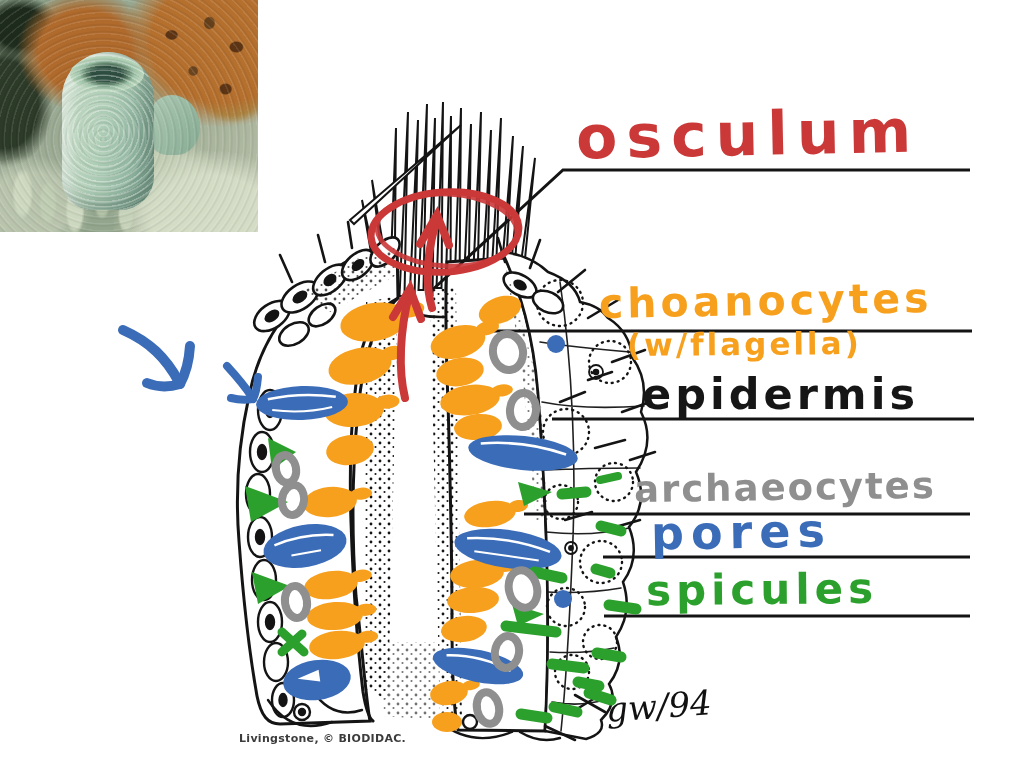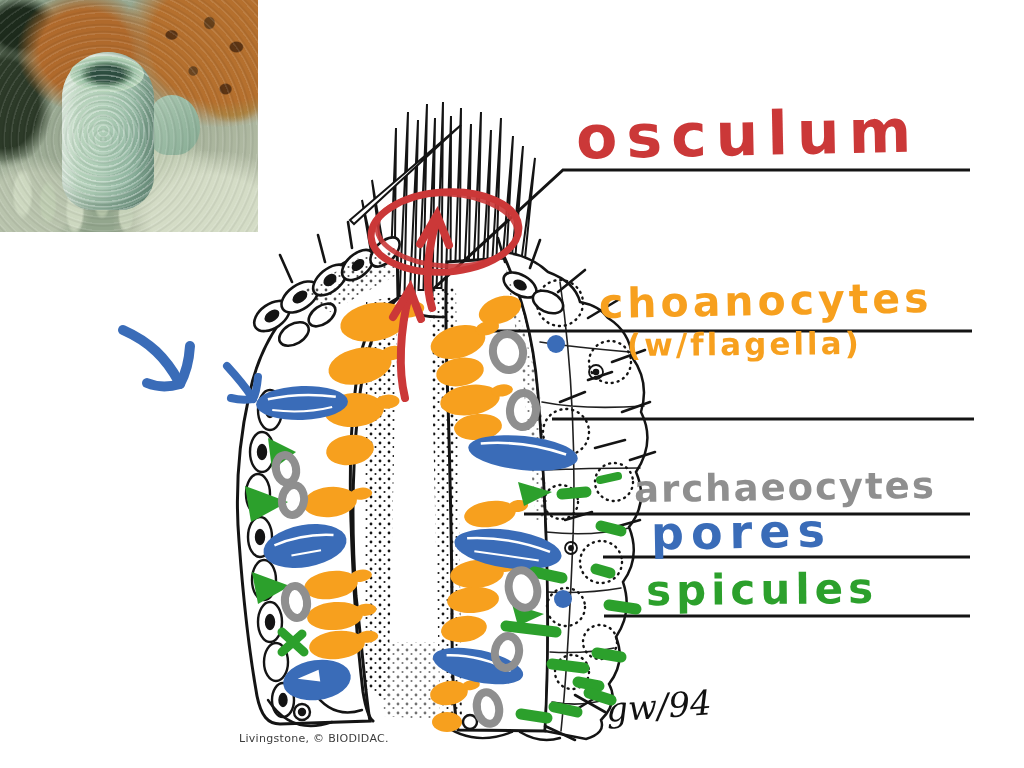--- a/index.html
+++ b/index.html
@@ -50,21 +50,21 @@
   
   .hand{position:absolute;white-space:nowrap;font-weight:bold;line-height:1;}
   .lb-osculum{left:576px;top:104px;font-size:60px;letter-spacing:9px;color:#cb3838;transform:rotate(-1.2deg);}
   .lb-choanocytes{left:599px;top:281px;font-size:41px;letter-spacing:4px;color:#f7a01e;transform:rotate(-1deg);}
   .lb-flagella{left:627px;top:329px;font-size:31px;letter-spacing:3px;color:#f7a01e;transform:rotate(-0.5deg);}
   .lb-epidermis{left:642px;top:373px;font-size:43px;letter-spacing:4px;color:#161616;}
   .lb-archaeocytes{left:634px;top:469px;font-size:37px;letter-spacing:2px;color:#8f8f8f;transform:rotate(-0.8deg);}
   .lb-pores{left:651px;top:509px;font-size:46px;letter-spacing:7px;color:#3a6cb8;transform:rotate(-1deg);}
   .lb-spicules{left:646px;top:569px;font-size:42px;letter-spacing:5px;color:#2ca02c;transform:rotate(-0.6deg);}
 
-  .credit{position:absolute;left:239px;top:732px;font-size:11px;font-weight:normal;color:#3c3c3c;letter-spacing:0.3px;}
+  .credit{position:absolute;left:239px;top:732px;font-size:11px;font-weight:bold;color:#3c3c3c;letter-spacing:0.3px;}
   .signature{position:absolute;left:606px;top:686px;font-size:34px;color:#111;
       font-family:"DejaVu Serif","Liberation Serif",serif;font-style:italic;transform:rotate(-4deg);}
 </style>
 </head>
 <body>
 
 <div class="stage">
 
   <svg width="1024" height="768" viewBox="0 0 1024 768">
     <defs>
@@ -379,20 +379,21 @@
   <div class="photo">
     <div class="ph-holes"></div>
     <div class="ph-branches"></div>
     <div class="ph-fin"></div>
     <div class="ph-tube"></div>
   </div>
 
   <div class="hand lb-osculum">osculum</div>
   <div class="hand lb-choanocytes">choanocytes</div>
   <div class="hand lb-flagella">(w/flagella)</div>
+  <div class="hand lb-epidermis">epidermis</div>
   <div class="hand lb-archaeocytes">archaeocytes</div>
   <div class="hand lb-pores">pores</div>
   <div class="hand lb-spicules">spicules</div>
 
   <div class="credit">Livingstone, © BIODIDAC.</div>
   <div class="signature">gw/94</div>
 
 </div>
 
 </body></html>

